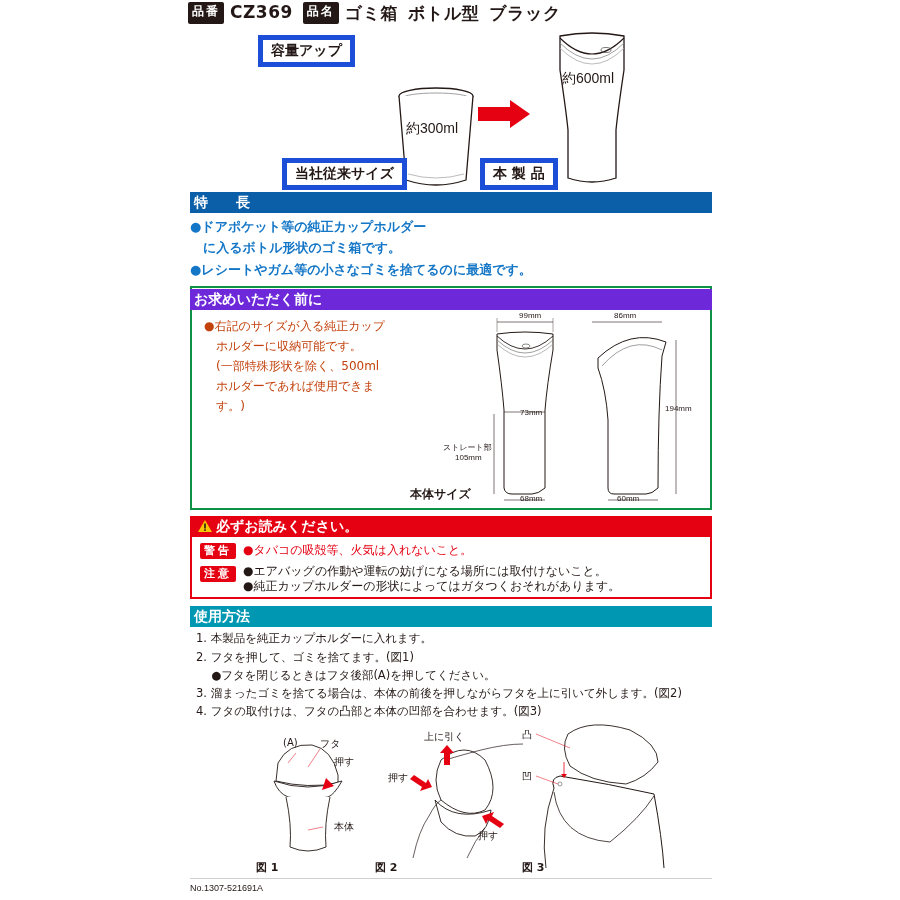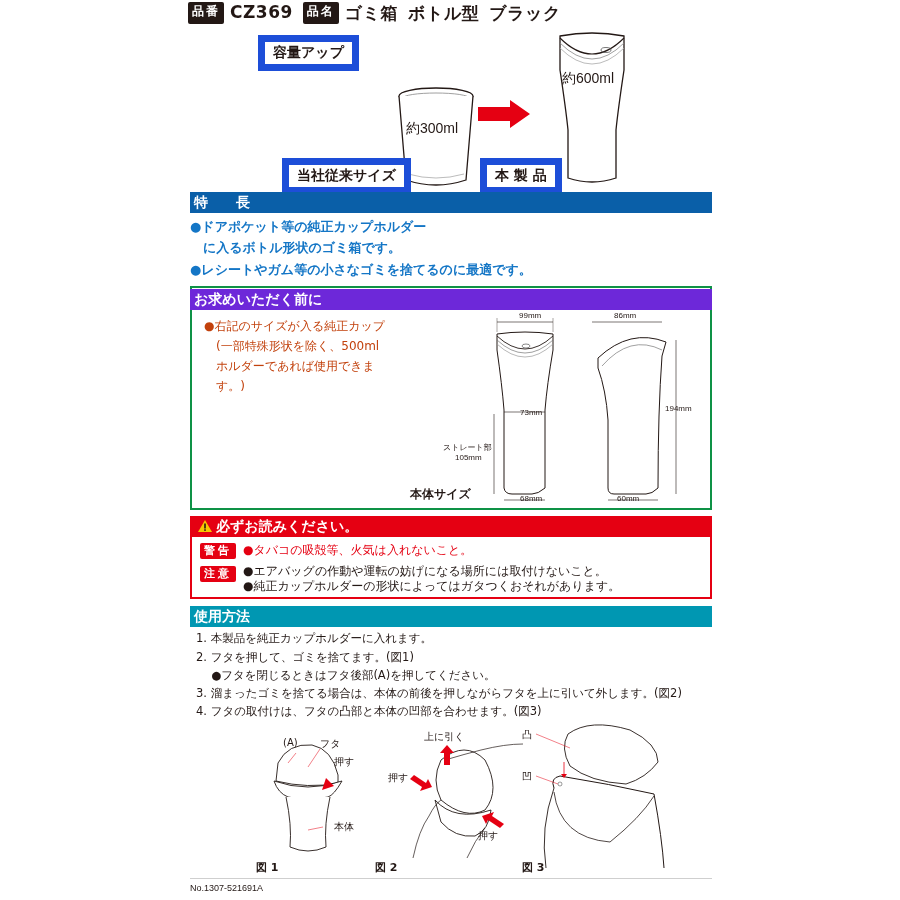--- a/index.html
+++ b/index.html
@@ -6,21 +6,21 @@
   html, body { width: 900px; height: 900px; background: #ffffff; overflow: hidden; }
   body { font-family: "DejaVu Sans", "Liberation Sans", sans-serif; color: #231815; position: relative; }
   .abs { position: absolute; }
 
   
   .title-row { left: 188px; top: 2px; height: 22px; display: flex; gap: 6px; }
   .tag { background: #231815; color: #fff; font-weight: bold; font-size: 12px; padding: 2px 4px; border-radius: 2px; letter-spacing: 2px; line-height: 15px; }
   .title-text { font-weight: bold; font-size: 17px; letter-spacing: 0.5px; color: #231815; margin-right: 4px; }
 
   
-  .label-box { border: 7px solid #1d4ed8; background: #fff; font-weight: bold; font-size: 14px; padding: 2px 8px; color: #231815; white-space: nowrap; }
+  .label-box { border: 5px solid #1d4ed8; background: #fff; font-weight: bold; font-size: 14px; padding: 2px 8px; color: #231815; white-space: nowrap; }
   .cup-text { font-size: 14px; color: #231815; font-family: "Liberation Sans", sans-serif; }
 
   
   .sec-head { left: 190px; width: 522px; height: 21px; color: #fff; font-weight: bold; font-size: 14px; padding-left: 4px; line-height: 21px; }
   .blue { background: #0a5fa8; top: 192px; }
   .green { background: #6d28d9; top: 289px; }
   .red { background: #e50012; top: 516px; }
   .teal { background: #0097b2; top: 606px; }
 
   .feature-line { left: 190px; font-size: 13px; font-weight: bold; color: #1476c6; white-space: nowrap; }
@@ -82,20 +82,21 @@
 <div class="abs sec-head blue">特　　長</div>
 <div class="abs feature-line" style="top:218px;">●ドアポケット等の純正カップホルダー</div>
 <div class="abs feature-line" style="top:239px;">　に入るボトル形状のゴミ箱です。</div>
 <div class="abs feature-line" style="top:261px;">●レシートやガム等の小さなゴミを捨てるのに最適です。</div>
 
 <div class="abs green-box"></div>
 <div class="abs sec-head green">お求めいただく前に</div>
 
 <div class="abs" style="left:204px; top:316px;">
   <div class="body-text">●右記のサイズが入る純正カップ</div>
+  <div class="body-text">　ホルダーに収納可能です。</div>
   <div class="body-text">　(一部特殊形状を除く、500ml</div>
   <div class="body-text">　ホルダーであれば使用できま</div>
   <div class="body-text">　す。)</div>
 </div>
 
 <svg class="abs" style="left:490px; top:310px;" width="200" height="195">
 
   <path d="M7 24 Q35 20 63 24 L63 40 Q57 75 55 100 L55 178 Q48 184 42 184 L22 184 Q15 184 14 178 L14 100 Q12 75 7 40 Z" fill="#fff" stroke="#231815" stroke-width="1"></path>
   <path d="M7 26 Q35 52 63 26" fill="none" stroke="#231815" stroke-width="0.9"></path>
   <path d="M7 30 Q35 56 63 30" fill="none" stroke="#777" stroke-width="0.7"></path>

